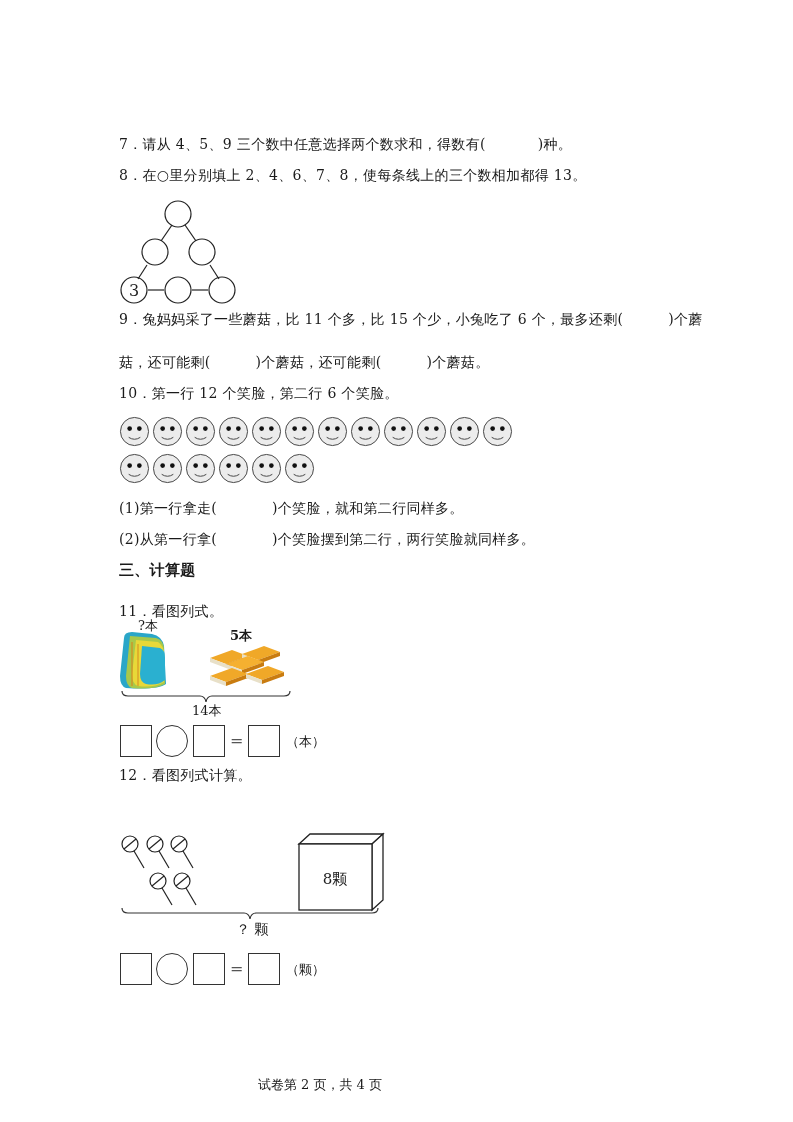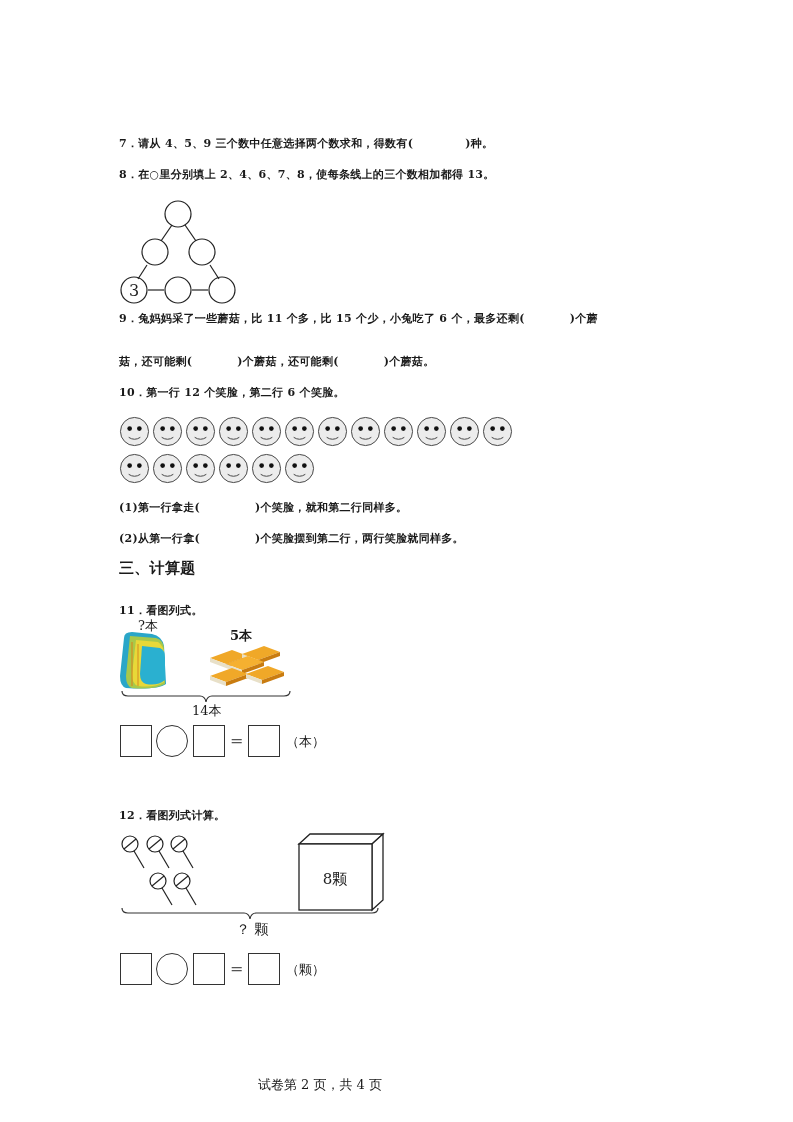--- a/index.html
+++ b/index.html
@@ -1,21 +1,21 @@
 <!DOCTYPE html>
 <html><head>
 <meta charset="utf-8">
 <style>
   html, body { margin:0; padding:0; background:#ffffff; }
   body { width:793px; height:1122px; position:relative; overflow:hidden;
          font-family:"DejaVu Serif","Liberation Serif",serif; color:#1a1a1a; }
   .abs { position:absolute; }
-  .line { position:absolute; left:119px; font-size:11px; line-height:18px; white-space:nowrap; letter-spacing:0.3px;font-weight:bold; }
+  .line { position:absolute; left:119px; font-size:14px; line-height:18px; white-space:nowrap; letter-spacing:0.3px; }
   .blank { display:inline-block; }
-  .h3 { font-family:Liberation Mono, monospace; font-weight:bold; font-size:15px; }
+  .h3 { font-family:Liberation Serif, serif; font-weight:bold; font-size:15px; }
   .box { position:absolute; border:1.3px solid #333; background:#fff; box-sizing:border-box; }
   .circ { position:absolute; border:1.3px solid #333; border-radius:50%; box-sizing:border-box; background:#fff; }
   .eq { position:absolute; font-size:16px; color:#555; }
   .unit { position:absolute; font-size:13px; }
   .lbl { position:absolute; font-size:13px; }
   .footer { position:absolute; top:1076px; left:0; width:640px; text-align:center; font-size:13px; }
   .smiley { display:inline-block; width:31px; height:31px; }
   .srow { position:absolute; left:119px; display:flex; gap:2px; }
 </style>
 </head>
@@ -226,21 +226,21 @@
 </svg>
 <div class="lbl" style="left:192px;top:702px;">14本</div>
 
 <div class="box" style="left:120px;top:725px;width:32px;height:32px;"></div>
 <div class="circ" style="left:156px;top:725px;width:32px;height:32px;"></div>
 <div class="box" style="left:193px;top:725px;width:32px;height:32px;"></div>
 <div class="eq" style="left:230px;top:731px;">=</div>
 <div class="box" style="left:248px;top:725px;width:32px;height:32px;"></div>
 <div class="unit" style="left:286px;top:733px;">（本）</div>
 
-<div class="line" style="top:807px;">12．看图列式计算。</div>
+<div class="line" style="top:766px;">12．看图列式计算。</div>
 
 <svg class="abs" style="left:118px;top:830px;" width="270" height="85">
   <g stroke="#222" stroke-width="1.2" fill="none">
     <g transform="translate(12,14)">
         <circle r="8"></circle>
         <line x1="-6" y1="5" x2="6" y2="-5"></line>
         <line x1="4" y1="7" x2="14" y2="24"></line>
       </g>
     <g transform="translate(37,14)">
         <circle r="8"></circle>

